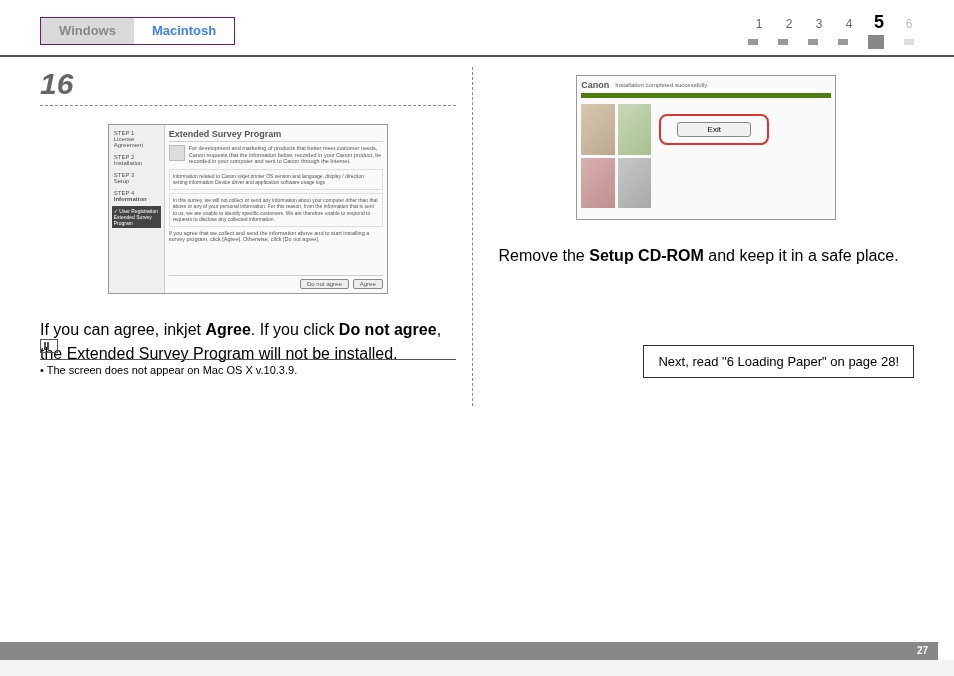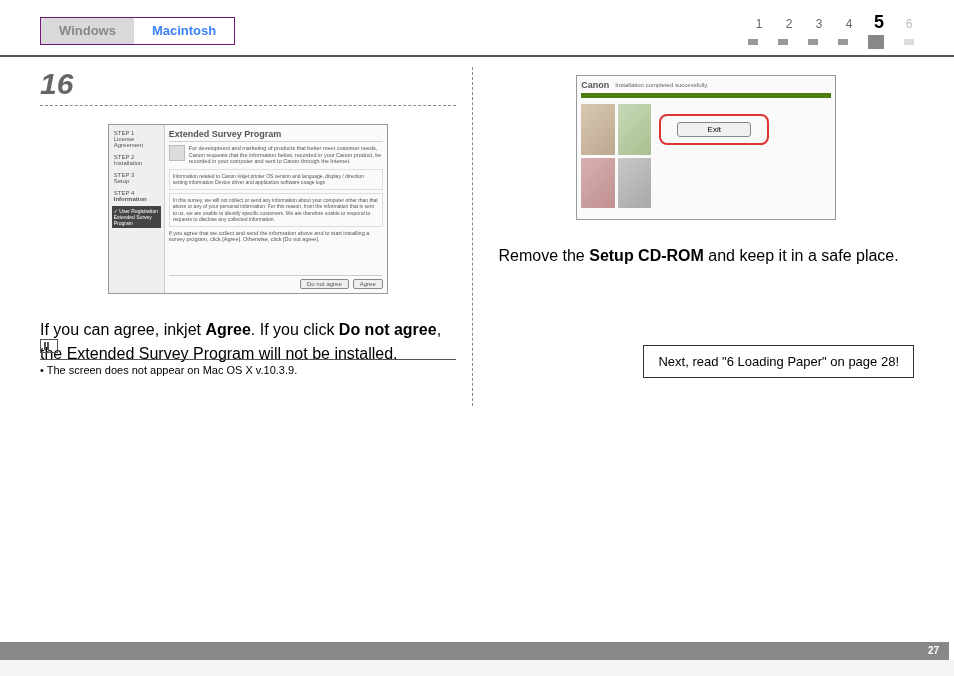--- a/index.html
+++ b/index.html
@@ -177,21 +177,21 @@
       position: absolute;
       bottom: 28px;
       right: 0;
       border: 1.5px solid #333;
       padding: 8px 14px;
       font-size: 13px;
     }
     .page-footer {
       position: absolute;
       left: 0;
-      right: 5px;
+      right: 16px;
       bottom: 0;
       height: 18px;
       background: #888;
       color: #fff;
       font-size: 10px;
       font-weight: bold;
       text-align: right;
       padding: 3px 10px 0 0;
     }
   </style>

